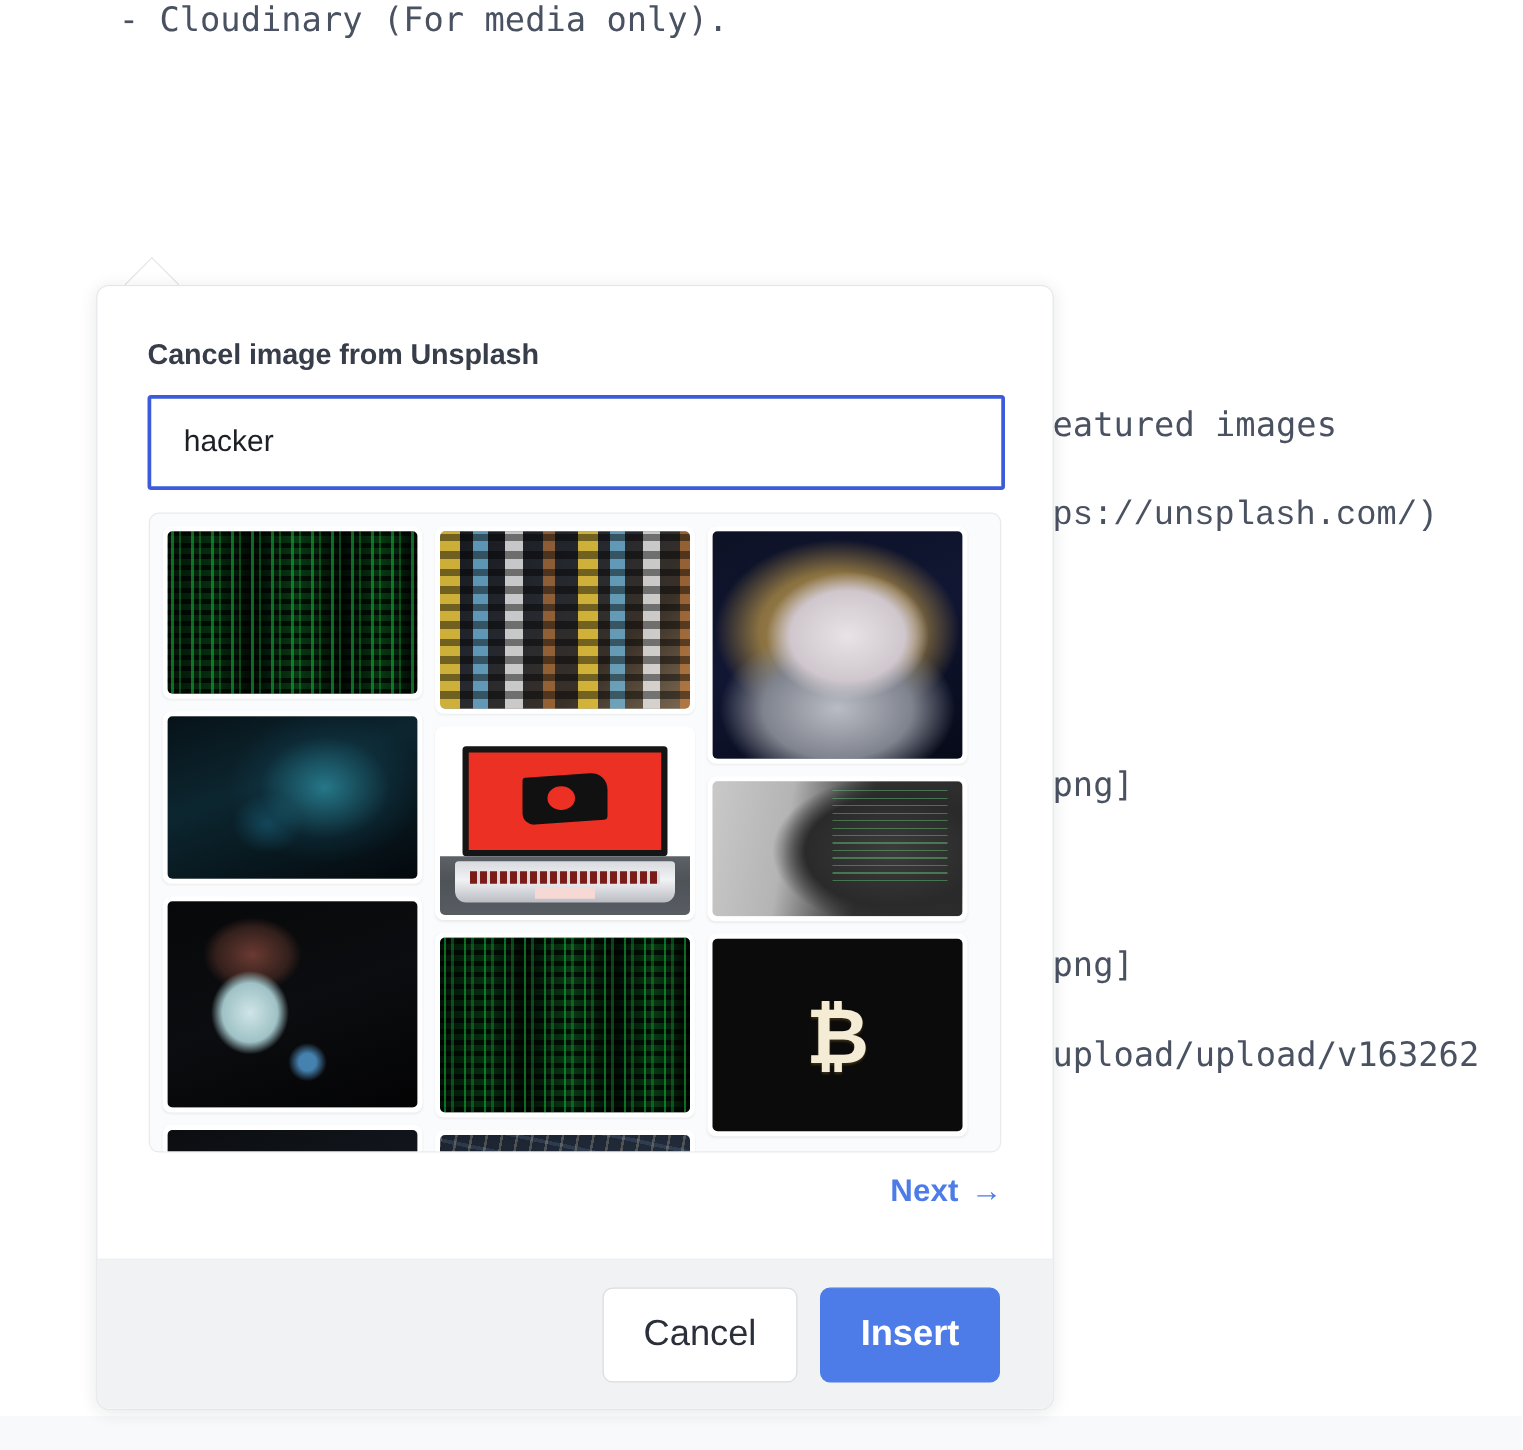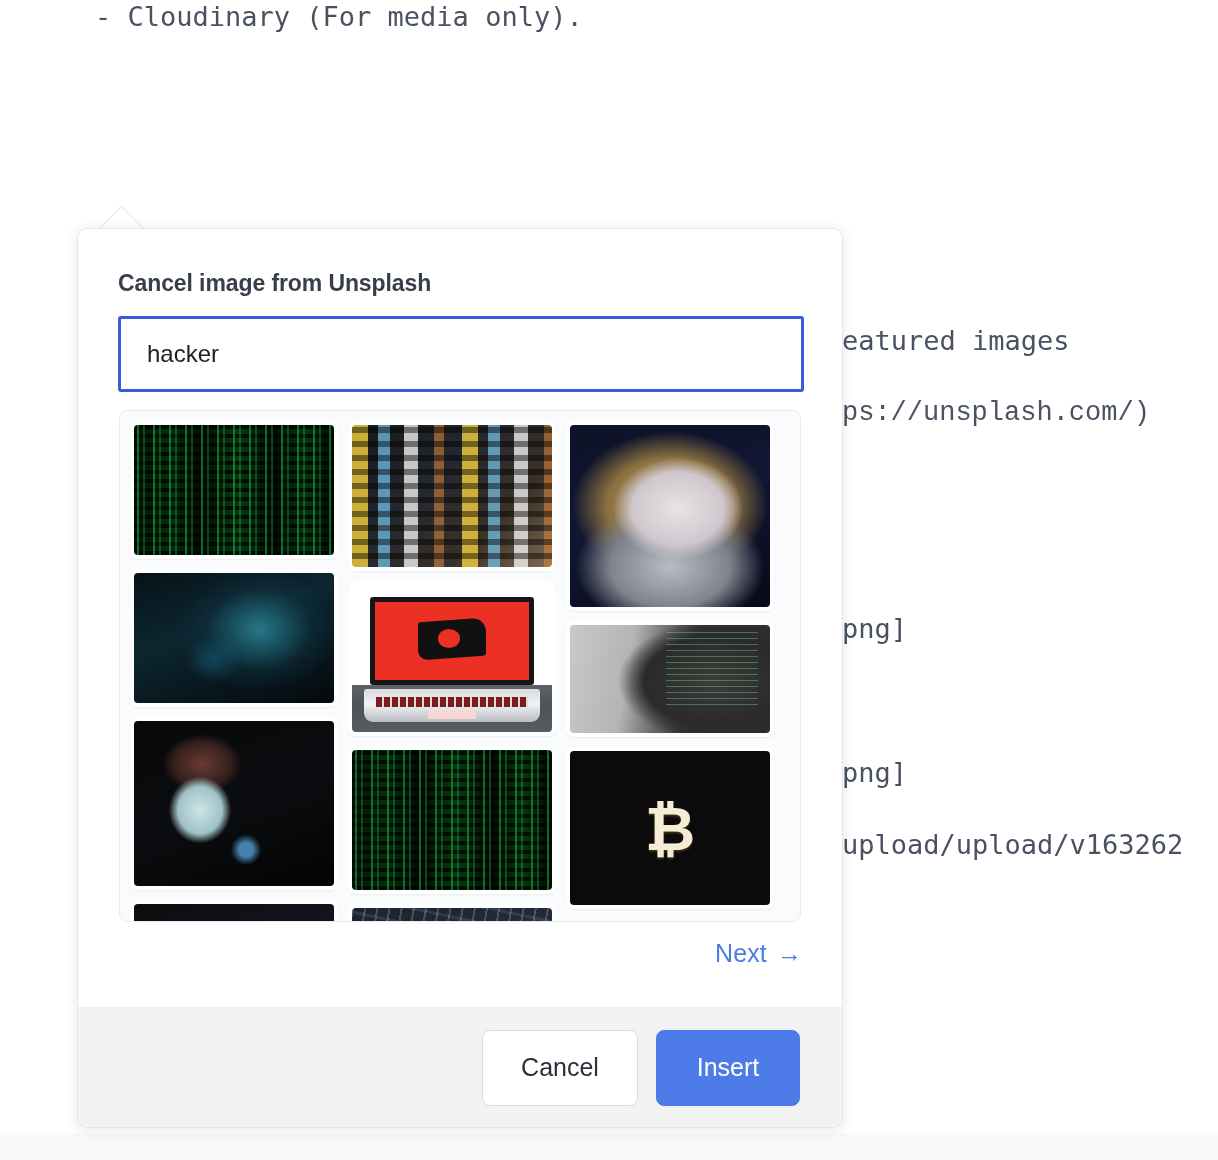--- a/index.html
+++ b/index.html
@@ -333,20 +333,21 @@
     right: 40px;
     top: 710px;
     font-size: 25px;
     color: #4d7ce8;
     text-decoration: none;
     letter-spacing: .1px;
     cursor: pointer;
     display: flex;
     align-items: center;
     gap: 10px;
+    font-weight: bold;
   }
   .next-arrow { font-size: 25px; line-height: 1; }
 
   
   .dialog-footer {
     position: absolute;
     left: 0;
     bottom: 0;
     width: 764px;
     height: 120px;
@@ -354,39 +355,39 @@
     border-top: 1px solid #eceef0;
     box-sizing: border-box;
     display: flex;
     align-items: center;
     justify-content: flex-end;
     gap: 18px;
     padding-right: 42px;
   }
   .btn {
     font-family: "Liberation Sans", sans-serif;
-    font-size: 25px;
+    font-size: 29px;
     border-radius: 8px;
     cursor: pointer;
     box-sizing: border-box;
   }
   .btn-cancel {
     width: 156px;
     height: 76px;
     background: #ffffff;
     border: 1px solid #d9dce1;
     color: #2a2f3a;
   }
   .btn-insert {
     width: 144px;
     height: 76px;
     background: #4d7ce8;
     border: 1px solid #4d7ce8;
     color: #ffffff;
-    font-weight: normal;
+    font-weight: bold;
   }
 </style>
 </head>
 <body>
 
 <div id="root">
 
   <div class="page-bg"></div>
   <div class="page-bg-below"></div>
 

